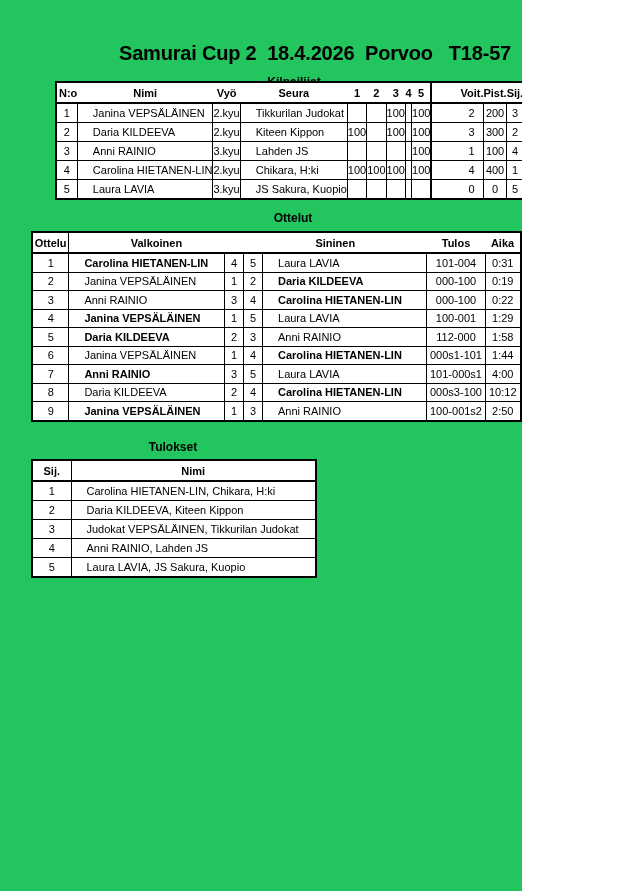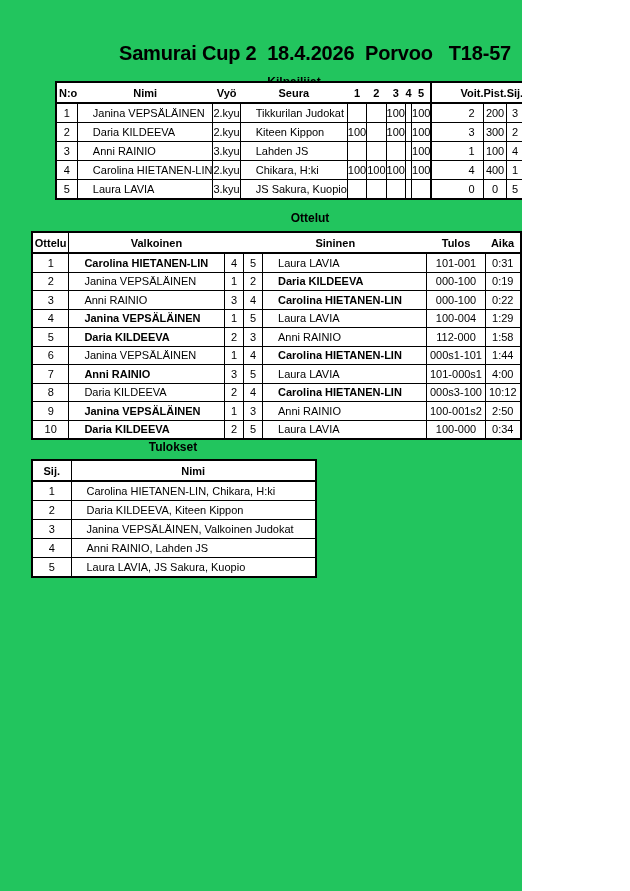--- a/index.html
+++ b/index.html
@@ -6,21 +6,21 @@
   body { width:630px; height:891px; font-family:"Liberation Sans", sans-serif; color:#000; }
   .page { position:relative; width:522px; height:891px; background:#22c55e; overflow:hidden; }
 
   .main-title {
     position:absolute; top:42px; left:0; width:630px;
     text-align:center; font-size:20px; font-weight:bold; white-space:pre;
     letter-spacing:-0.2px;
   }
   .section-title { position:absolute; font-size:12px; font-weight:bold; text-align:center; }
   .st-kilpailijat { top:75px; left:31px; width:526px; }
-  .st-ottelut    { top:211px; left:42px; width:536px; }
+  .st-ottelut    { top:211px; left:25px; width:536px; }
   .st-tulokset   { top:440px; left:31px; width:284px; }
   .count-label { position:absolute; top:68px; left:400px; width:201px; text-align:right; font-size:9.5px; }
 
   table { position:absolute; border-collapse:collapse; table-layout:fixed; border:2px solid #000; background:#fff; }
   th, td { padding:0; margin:0; overflow:hidden; white-space:nowrap; font-size:11px; text-align:center; vertical-align:middle; }
   thead th { font-weight:bold; border:none; border-bottom:2px solid #000; height:19px; }
   tbody td { border:1px solid #000; height:18px; }
 
   #t-kilpailijat { top:81px;  left:31px;margin-left:24px; }
   #t-ottelut     { top:231px; left:31px; }
@@ -168,21 +168,21 @@
         <th>Aika</th>
       </tr>
     </thead>
     <tbody>
       <tr>
         <td>1</td>
         <td class="al win">Carolina HIETANEN-LIN</td>
         <td>4</td>
         <td>5</td>
         <td class="al">Laura LAVIA</td>
-        <td>101-001</td>
+        <td>101-004</td>
         <td>0:31</td>
       </tr>
       <tr>
         <td>2</td>
         <td class="al">Janina VEPSÄLÄINEN</td>
         <td>1</td>
         <td>2</td>
         <td class="al win">Daria KILDEEVA</td>
         <td>000-100</td>
         <td>0:19</td>
@@ -195,21 +195,21 @@
         <td class="al win">Carolina HIETANEN-LIN</td>
         <td>000-100</td>
         <td>0:22</td>
       </tr>
       <tr>
         <td>4</td>
         <td class="al win">Janina VEPSÄLÄINEN</td>
         <td>1</td>
         <td>5</td>
         <td class="al">Laura LAVIA</td>
-        <td>100-004</td>
+        <td>100-001</td>
         <td>1:29</td>
       </tr>
       <tr>
         <td>5</td>
         <td class="al win">Daria KILDEEVA</td>
         <td>2</td>
         <td>3</td>
         <td class="al">Anni RAINIO</td>
         <td>112-000</td>
         <td>1:58</td>
@@ -242,29 +242,20 @@
         <td>10:12</td>
       </tr>
       <tr>
         <td>9</td>
         <td class="al win">Janina VEPSÄLÄINEN</td>
         <td>1</td>
         <td>3</td>
         <td class="al">Anni RAINIO</td>
         <td>100-001s2</td>
         <td>2:50</td>
-      </tr>
-      <tr>
-        <td>10</td>
-        <td class="al win">Daria KILDEEVA</td>
-        <td>2</td>
-        <td>5</td>
-        <td class="al">Laura LAVIA</td>
-        <td>100-000</td>
-        <td>0:34</td>
       </tr>
     </tbody>
   </table>
 
   <div class="section-title st-tulokset">Tulokset</div>
 
   <table id="t-tulokset">
     <colgroup>
       <col style="width:39px">
         <col style="width:245px">
@@ -279,21 +270,21 @@
       <tr>
         <td>1</td>
         <td class="al">Carolina HIETANEN-LIN, Chikara, H:ki</td>
       </tr>
       <tr>
         <td>2</td>
         <td class="al">Daria KILDEEVA, Kiteen Kippon</td>
       </tr>
       <tr>
         <td>3</td>
-        <td class="al">Janina VEPSÄLÄINEN, Valkoinen Judokat</td>
+        <td class="al">Judokat VEPSÄLÄINEN, Tikkurilan Judokat</td>
       </tr>
       <tr>
         <td>4</td>
         <td class="al">Anni RAINIO, Lahden JS</td>
       </tr>
       <tr>
         <td>5</td>
         <td class="al">Laura LAVIA, JS Sakura, Kuopio</td>
       </tr>
     </tbody>

